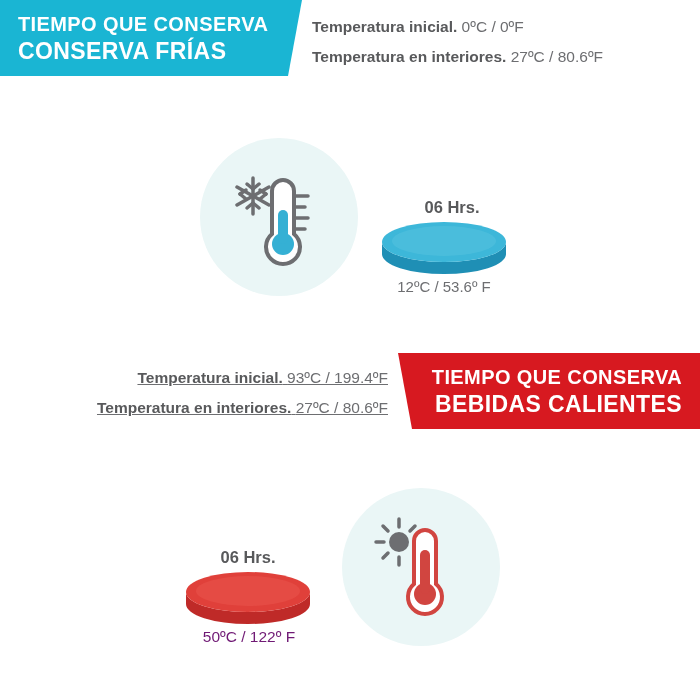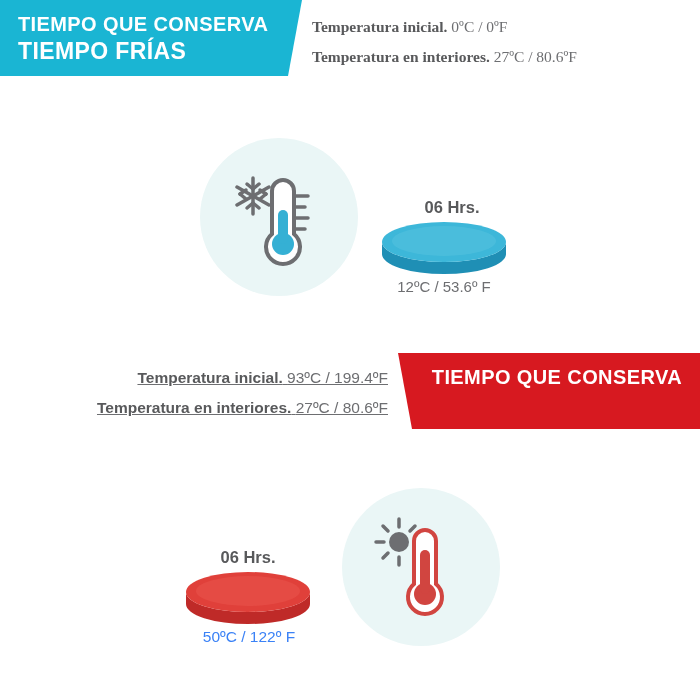--- a/index.html
+++ b/index.html
@@ -51,21 +51,20 @@
     border-bottom: 76px solid transparent;
   }
 
   .cold-specs {
     position: absolute;
     left: 312px;
     top: 12px;
     color: #6d6e71;
     font-size: 15.5px;
     line-height: 30px;
-    font-family: Liberation Serif, serif;
   }
   .cold-specs b {
     color: #58595b;
     font-weight: bold;
   }
 
   .cold-circle {
     position: absolute;
     left: 200px;
     top: 138px;
@@ -180,31 +179,31 @@
     width: 128px;
     height: 56px;
   }
   .hot-temp {
     position: absolute;
     left: 180px;
     top: 628px;
     width: 138px;
     text-align: center;
     font-size: 15.5px;
-    color: #3b82f6;
+    color: #701a75;
   }
 
   .icon-svg { display: block; }
 </style>
 </head>
 <body>
 
 <div class="cold-banner">
   <div class="ln1">TIEMPO QUE CONSERVA</div>
-  <div class="ln2">TIEMPO FRÍAS</div>
+  <div class="ln2">CONSERVA FRÍAS</div>
 </div>
 
 <div class="cold-specs">
   <div>
     <b>Temperatura inicial.</b>
     <span>0ºC / 0ºF</span>
   </div>
   <div>
     <b>Temperatura en interiores.</b>
     <span>27ºC / 80.6ºF</span>
@@ -249,20 +248,21 @@
     <path d="M2 22 a62 20 0 0 0 124 0 v12 a62 20 0 0 1 -124 0 z" fill="#1f8fb5"></path>
     <ellipse cx="64" cy="22" rx="62" ry="20" fill="#3db7d9"></ellipse>
     <ellipse cx="64" cy="21" rx="52" ry="15" fill="#56c3de" opacity="0.55"></ellipse>
   </svg>
 </div>
 
 <div class="cold-temp">12ºC / 53.6º F</div>
 
 <div class="hot-banner">
   <div class="ln1">TIEMPO QUE CONSERVA</div>
+  <div class="ln2">BEBIDAS CALIENTES</div>
 </div>
 
 <div class="hot-specs">
   <div>
     <b>Temperatura inicial.</b>
     <span>93ºC / 199.4ºF</span>
   </div>
   <div>
     <b>Temperatura en interiores.</b>
     <span>27ºC / 80.6ºF</span>

